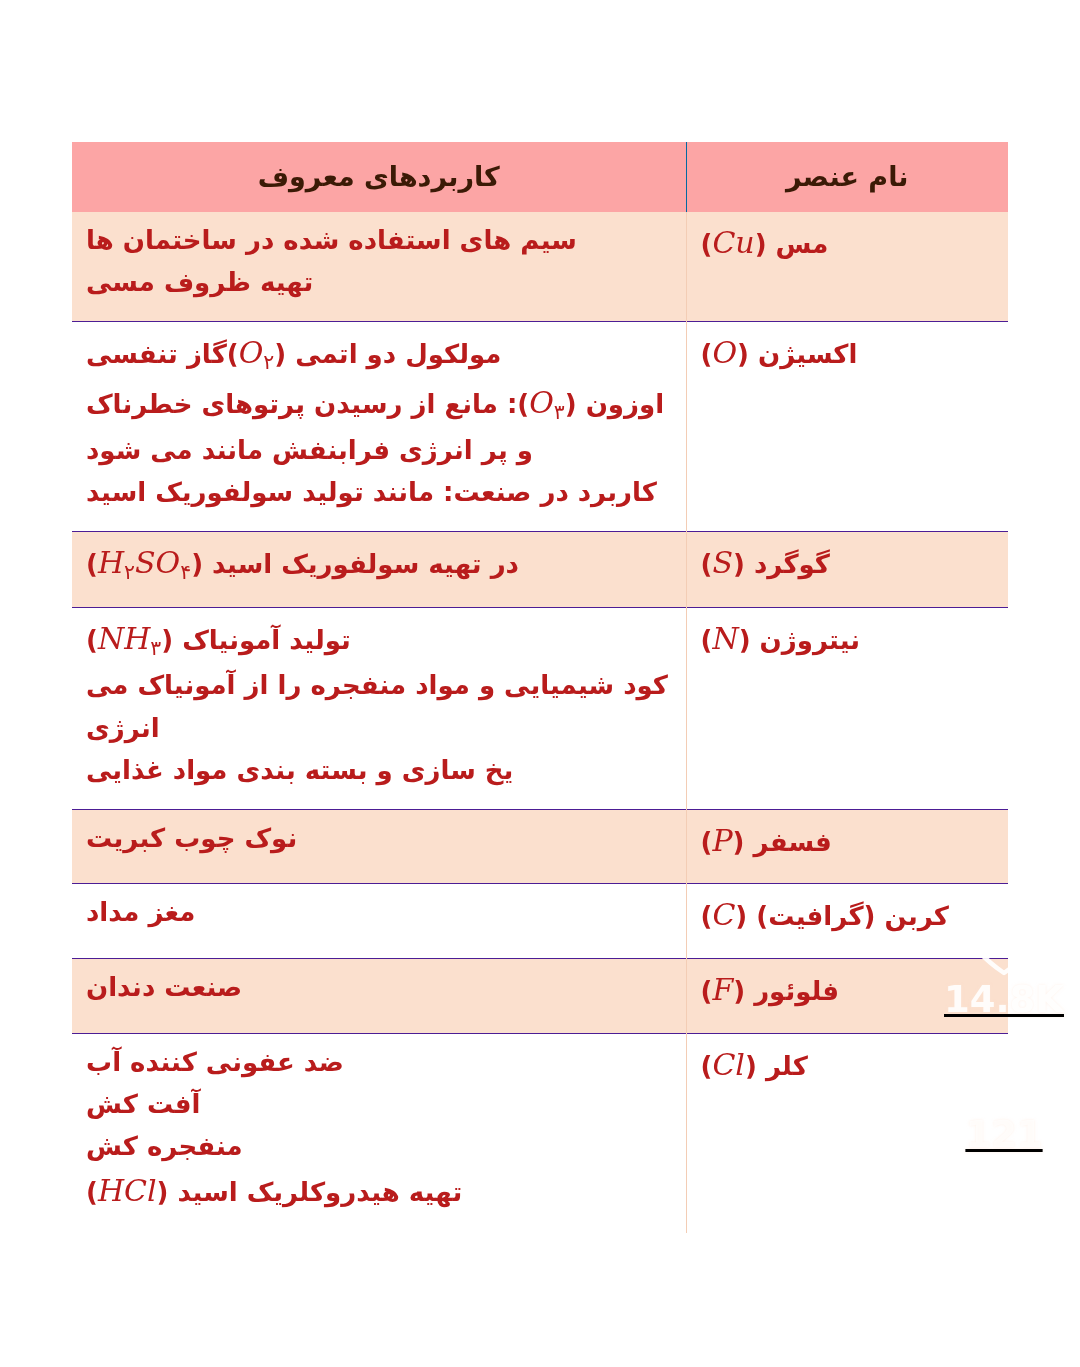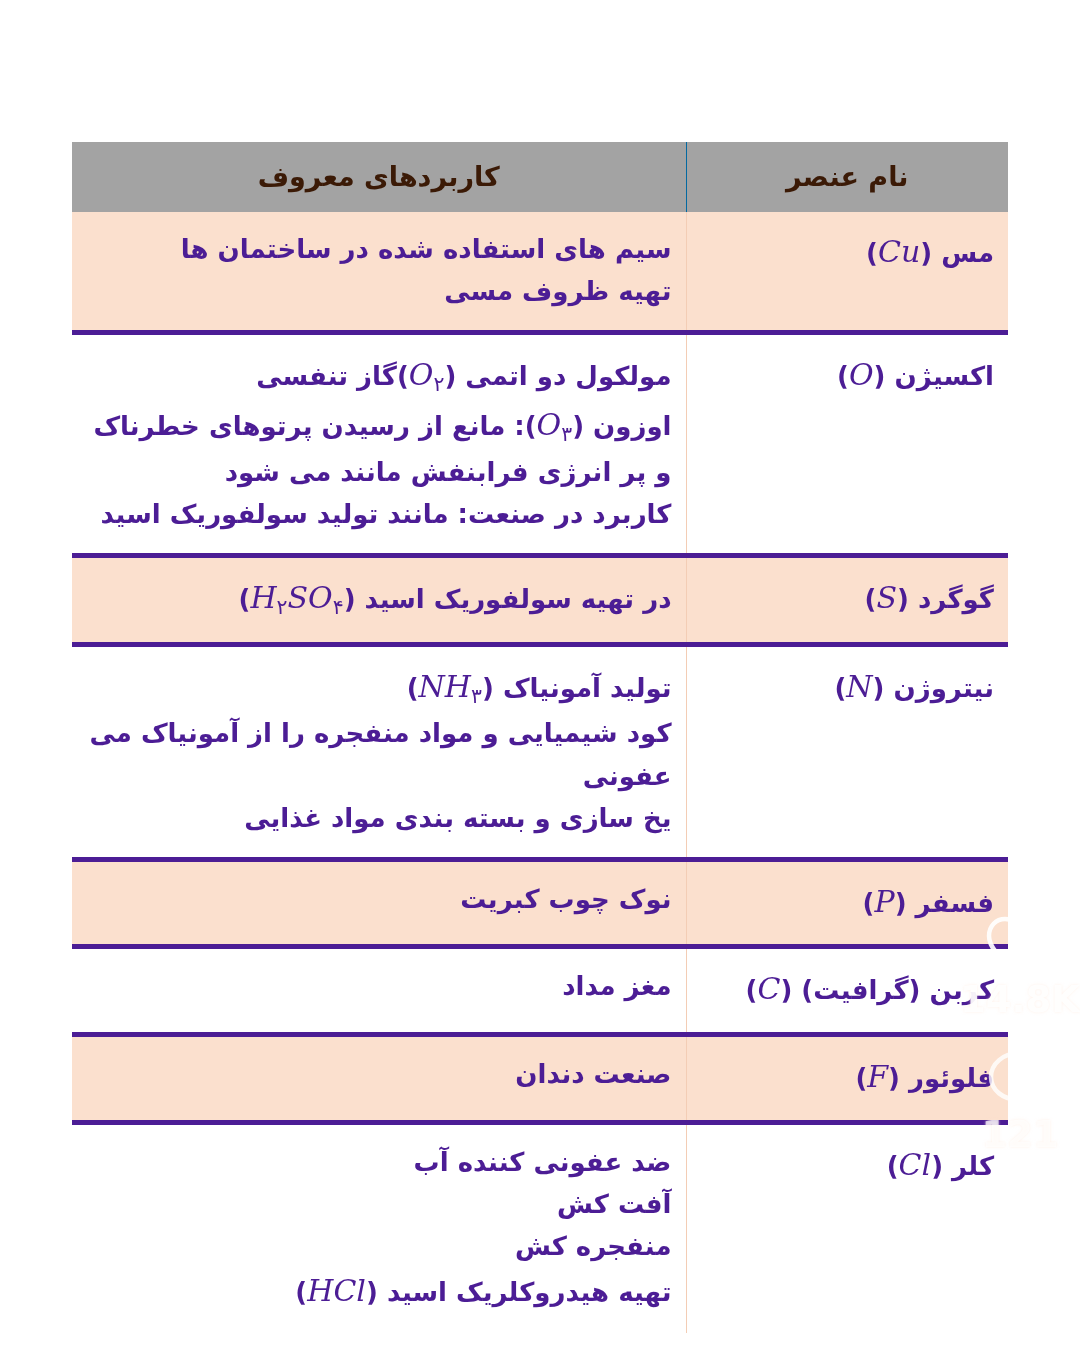--- a/index.html
+++ b/index.html
@@ -35,81 +35,82 @@
     width: 100%;
     border-collapse: collapse;
     table-layout: fixed;
     direction: rtl;
   }
 
   table.elements col.col-name  { width: 322px; }
   table.elements col.col-uses  { width: 614px; }
 
   thead th {
-    background: #a3a3a3;
+    background: #fca5a5;
     color: #3b1a06;
     font-size: 27px;
     font-weight: 700;
     text-align: center;
     padding: 19px 10px 20px;
     letter-spacing: .2px;
     border: none;
   }
   thead th.th-name {
     border-left: 1px solid #0369a1;
   }
 
   tbody td {
-    text-align: right;
+    text-align: left;
     vertical-align: top;
     font-size: 26px;
     font-weight: 700;
-    color: #4c1d95;
-    padding: 16px 14px 18px;
+    color: #b91c1c;
+    padding: 7px 14px 18px;
     line-height: 1.62;
     border: none;
   }
   tbody td.cell-name {
     border-left: 1px solid #f3cdb5;
     font-weight: 700;
     white-space: nowrap;
   }
 
   tbody tr.tint td { background: #FBE0CE; }
   tbody tr.plain td { background: #FFFFFF; }
 
-  tbody tr + tr td { border-top: 5px solid #4c1d95; }
+  tbody tr + tr td { border-top: 1px solid #4c1d95; }
 
   
   .sym {
     font-family: "DejaVu Serif", "Liberation Serif", serif;
     font-style: italic;
     font-weight: 400;
     font-size: 30px;
     direction: ltr;
     display: inline-block;
   }
   .sym sub {
     font-size: .68em;
     font-style: normal;
     vertical-align: -0.28em;
   }
   .uses-line { display: block; }
 
   
   .overlay {
     position: absolute;
-    right: 8px;
+    right: 24px;
     top: 915px;
     width: 104px;
     display: flex;
     flex-direction: column;
     align-items: center;
     gap: 6px;
     pointer-events: none;
+    text-decoration: underline;
   }
   .ov-item {
     display: flex;
     flex-direction: column;
     align-items: center;
     gap: 2px;
   }
   .ov-icon svg { display: block; }
   .ov-count {
     font-family: "DejaVu Sans", "Liberation Sans", sans-serif;
@@ -161,21 +162,21 @@
             <td class="cell-name">گوگرد (<span class="sym">S</span>)</td>
             <td class="cell-uses">
               <span class="uses-line">در تهیه سولفوریک اسید (<span class="sym">H<sub>۲</sub>SO<sub>۴</sub></span>)</span>
             </td>
           </tr>
           <tr class="plain">
             <td class="cell-name">نیتروژن (<span class="sym">N</span>)</td>
             <td class="cell-uses">
               <span class="uses-line">تولید آمونیاک (<span class="sym">NH<sub>۳</sub></span>)</span>
               <span class="uses-line">کود شیمیایی و مواد منفجره را از آمونیاک می</span>
-              <span class="uses-line">عفونی</span>
+              <span class="uses-line">انرژی</span>
               <span class="uses-line">یخ سازی و بسته بندی مواد غذایی</span>
             </td>
           </tr>
           <tr class="tint">
             <td class="cell-name">فسفر (<span class="sym">P</span>)</td>
             <td class="cell-uses">
               <span class="uses-line">نوک چوب کبریت</span>
             </td>
           </tr>
           <tr class="plain">

